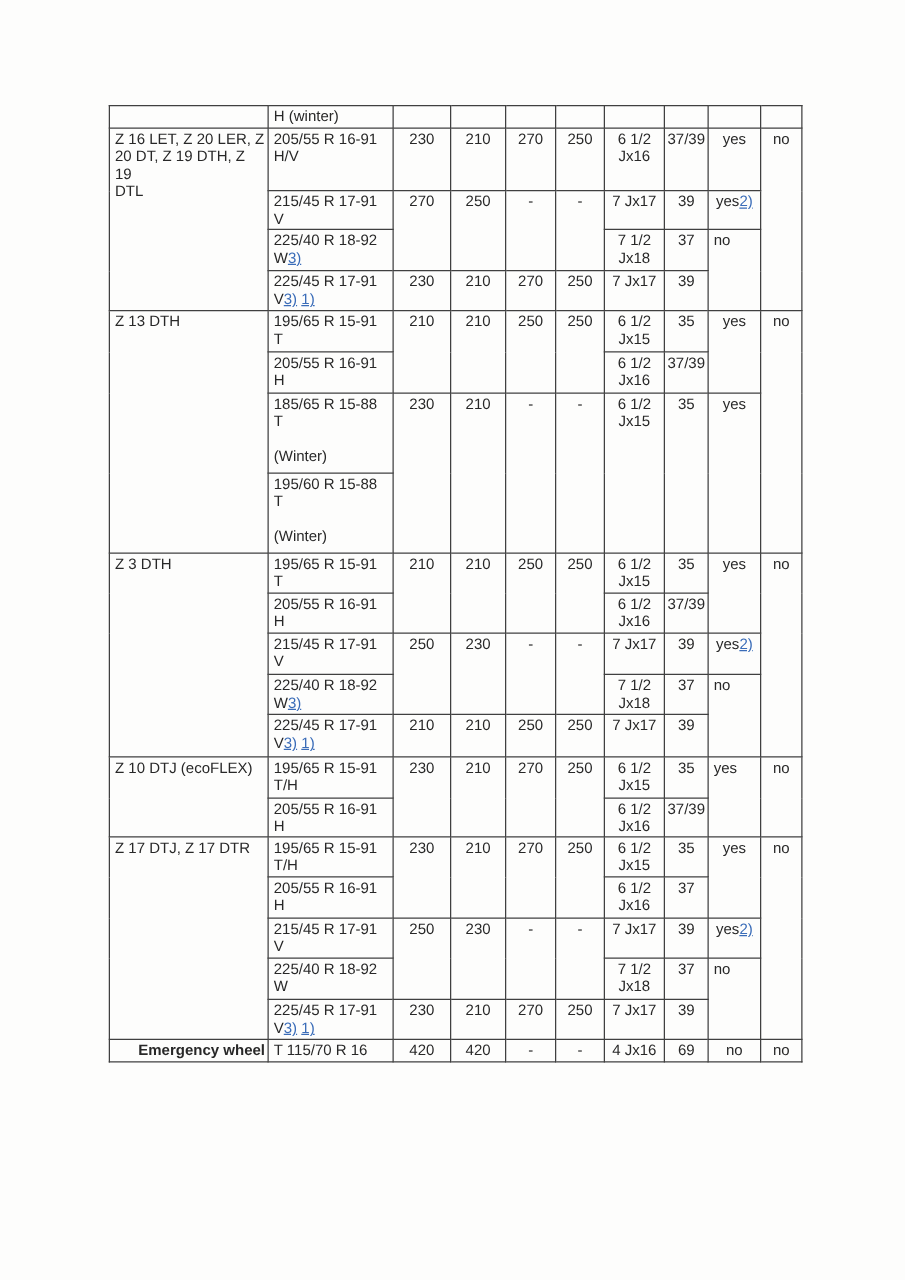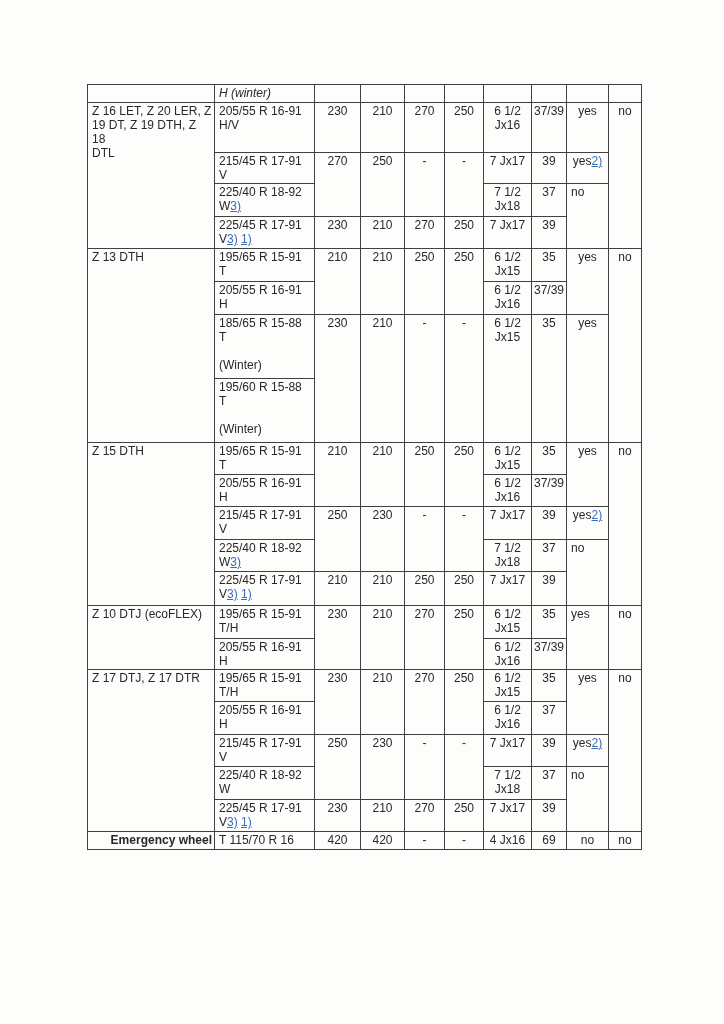--- a/index.html
+++ b/index.html
@@ -52,35 +52,35 @@
         <col style="width: 46px;">
         <col style="width: 44px;">
         <col style="width: 40px;">
         <col style="width: 39px;">
         <col style="width: 48px;">
         <col style="width: 35px;">
         <col style="width: 42px;">
         <col style="width: 33px;">
       </colgroup>
     <tbody id="spec-body">
-        <tr style="height: 18px; font-style: italic;">
+        <tr style="height: 18px;">
           <td class="l"></td>
           <td class="l">H (winter)</td>
           <td class="c"></td>
           <td class="c"></td>
           <td class="c"></td>
           <td class="c"></td>
           <td class="c"></td>
           <td class="c"></td>
           <td class="c"></td>
           <td class="c"></td>
         </tr>
         <tr style="height: 50px;">
           <td rowspan="4" class="l">Z 16 LET, Z 20 LER, Z
-19 DT, Z 19 DTH, Z 18
+20 DT, Z 19 DTH, Z 19
 DTL</td>
           <td class="l">205/55 R 16-91
 H/V</td>
           <td class="c">230</td>
           <td class="c">210</td>
           <td class="c">270</td>
           <td class="c">250</td>
           <td class="c">6 1/2
 Jx16</td>
           <td class="c">37/39</td>
@@ -151,21 +151,21 @@
           <td rowspan="2" class="c">35</td>
           <td rowspan="2" class="c">yes</td>
         </tr>
         <tr style="height: 64px;">
           <td class="l">195/60 R 15-88
 T
 
 (Winter)</td>
         </tr>
         <tr style="height: 32px;">
-          <td rowspan="5" class="l">Z 15 DTH</td>
+          <td rowspan="5" class="l">Z 3 DTH</td>
           <td class="l">195/65 R 15-91
 T</td>
           <td rowspan="2" class="c">210</td>
           <td rowspan="2" class="c">210</td>
           <td rowspan="2" class="c">250</td>
           <td rowspan="2" class="c">250</td>
           <td class="c">6 1/2
 Jx15</td>
           <td class="c">35</td>
           <td rowspan="2" class="c">yes</td>

